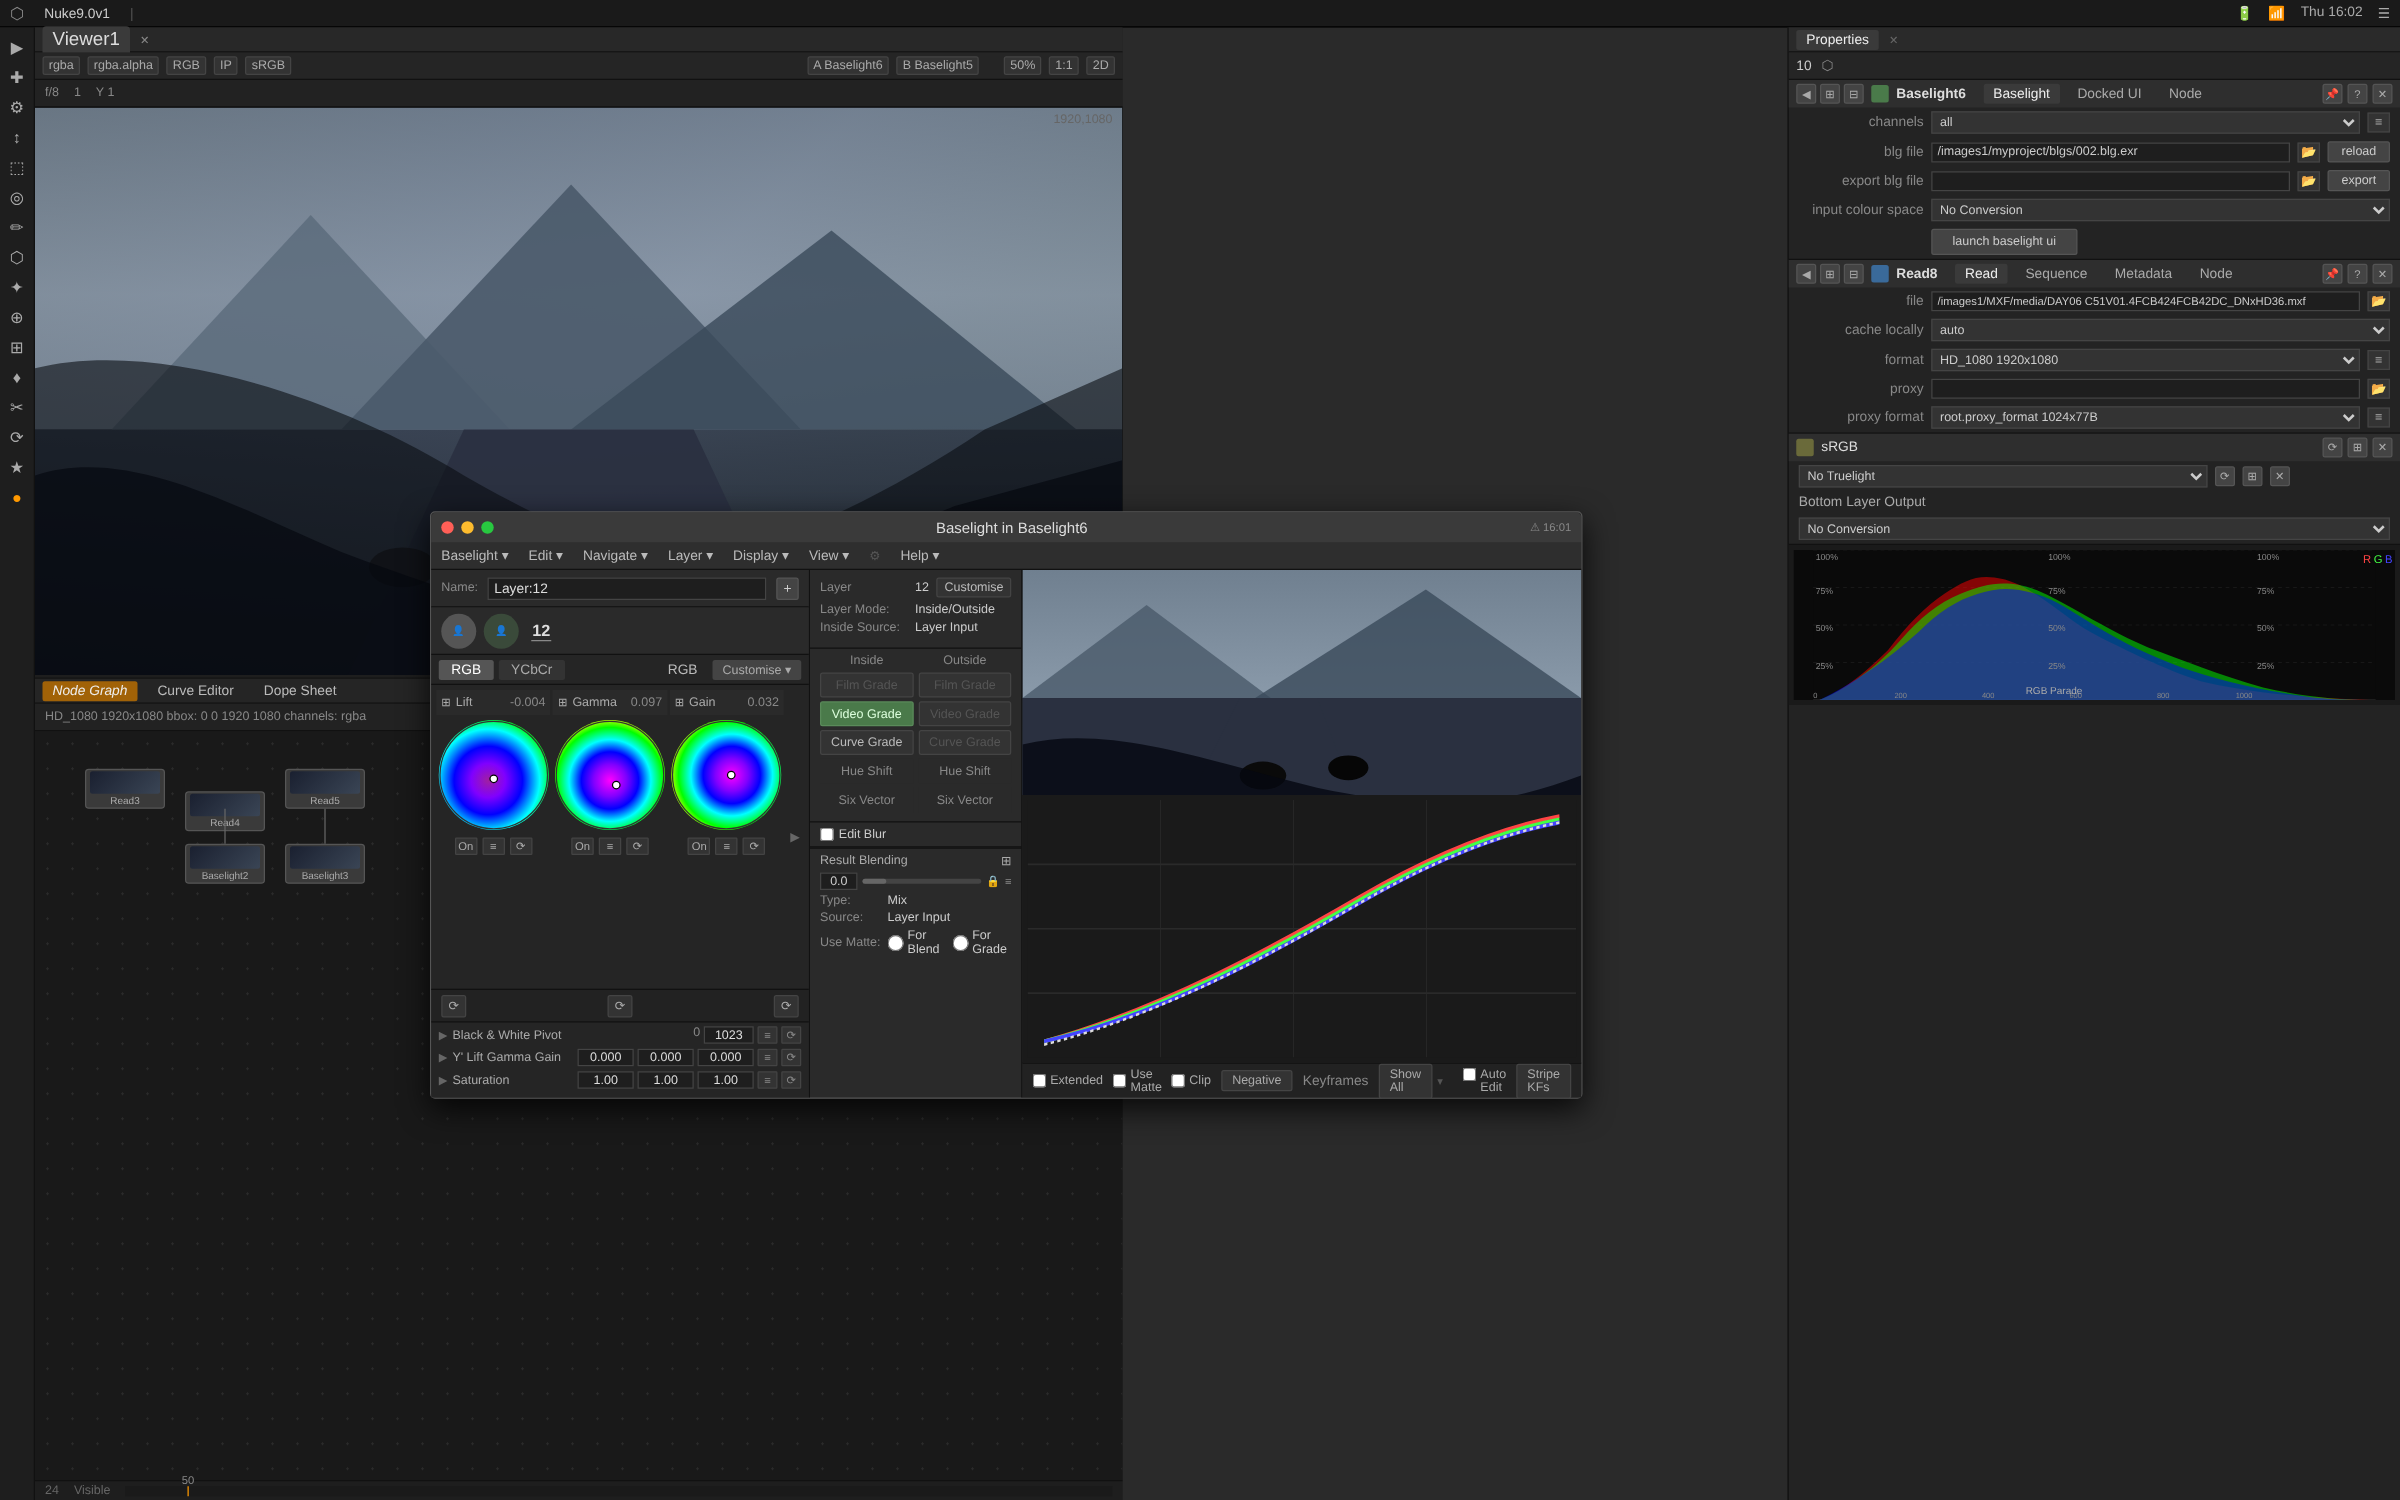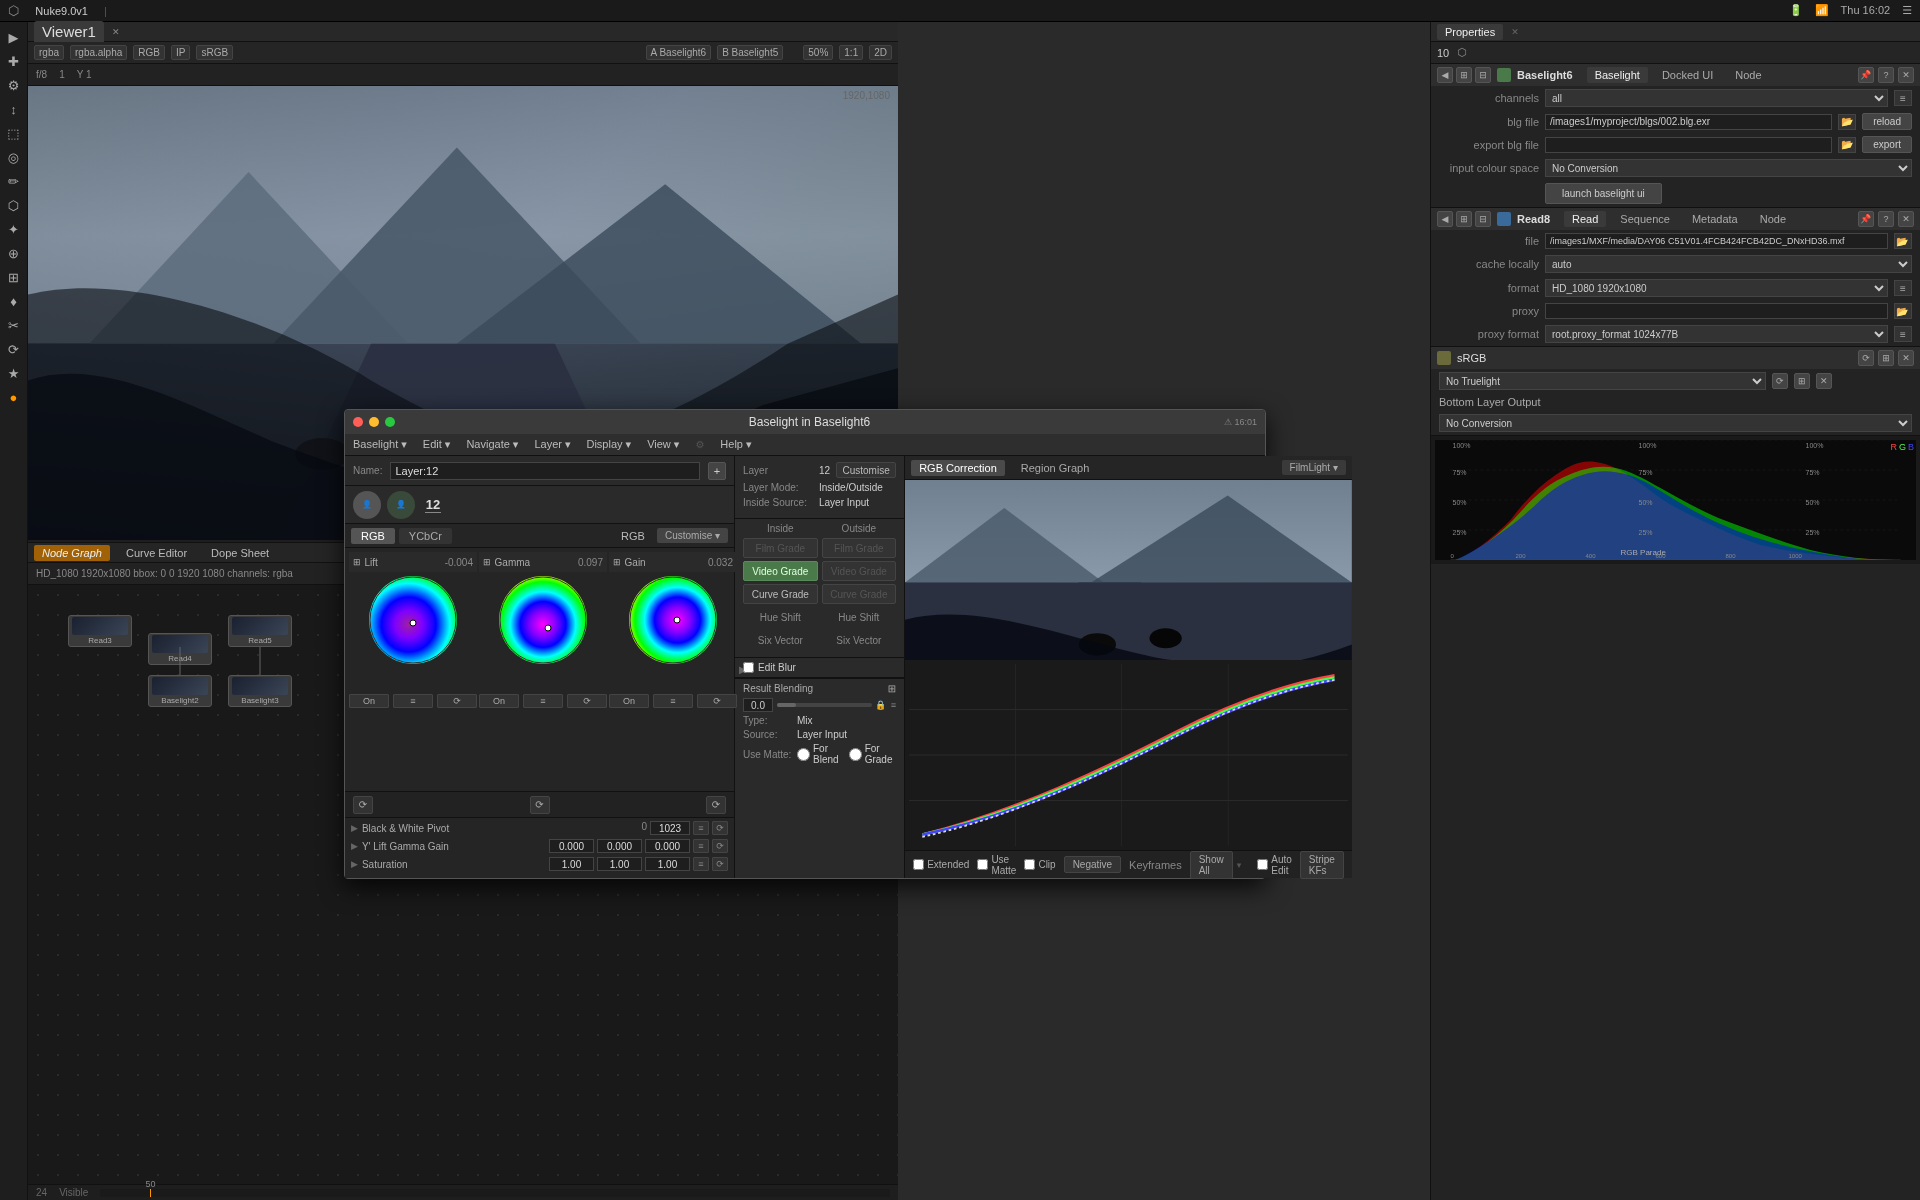--- a/index.html
+++ b/index.html
@@ -351,31 +351,30 @@
       position: relative;
       margin: 4px auto;
       cursor: crosshair;
     }
     .bl-wheel-controls {
       display: flex;
       gap: 4px;
       margin-top: 2px;
     }
     .bl-wheel-btn {
-      width: 40px; height: 14px;
+      width: 18px; height: 14px;
       background: #333;
       border: 1px solid #444;
       color: #aaa;
       font-size: 9px;
       display: flex;
       align-items: center;
       justify-content: center;
       cursor: pointer;
       border-radius: 1px;
-      margin-top: 24px;
     }
     .bl-reset-btn {
       width: 20px; height: 18px;
       background: #333;
       border: 1px solid #444;
       color: #aaa;
       font-size: 10px;
       display: flex;
       align-items: center;
       justify-content: center;
@@ -1253,25 +1252,20 @@
                 <input type="radio" name="matte" style="">
                 <span>For Grade</span>
               </label>
             </div>
           </div>
         </div>
       </div>
 
       <div class="bl-right">
 
-        <div class="bl-tabs-row">
-          <span class="bl-rtab active">RGB Correction</span>
-          <span class="bl-rtab">Region Graph</span>
-          <div class="bl-filmlight-btn">FilmLight ▾</div>
-        </div>
 
         <div class="bl-preview">
           <svg width="100%" height="100%" viewBox="0 0 360 180" preserveAspectRatio="xMidYMid slice">
             <defs>
               <linearGradient id="previewSky" x1="0" y1="0" x2="0" y2="1">
                 <stop offset="0%" stop-color="#6a7a8a"></stop>
                 <stop offset="100%" stop-color="#8a9aaa"></stop>
               </linearGradient>
             </defs>
             <rect width="360" height="100" fill="url(#previewSky)"></rect>
@@ -1315,21 +1309,21 @@
           <label style="display:flex;align-items:center;gap:3px;cursor:pointer;">
             <input type="checkbox" class="bl-checkbox" style="">
             <span class="bl-bottom-label">Clip</span>
           </label>
           <div class="bl-bottom-btn">Negative</div>
           <div class="bl-keyframes">Keyframes</div>
           <div class="bl-auto-edit">
             <div class="bl-bottom-btn">Show All</div>
             <span style="font-size:9px;color:#555;">▾</span>
           </div>
-          <label style="display:flex;align-items:center;gap:3px;cursor:pointer;margin-left:8px;">
+          <label style="display:flex;gap:3px;cursor:pointer;margin-left:8px;">
             <input type="checkbox" class="bl-checkbox" style="">
             <span class="bl-bottom-label">Auto Edit</span>
           </label>
           <div class="bl-stripe-btn">Stripe KFs</div>
         </div>
       </div>
     </div>
   </div>
 
   <div class="properties-panel">

